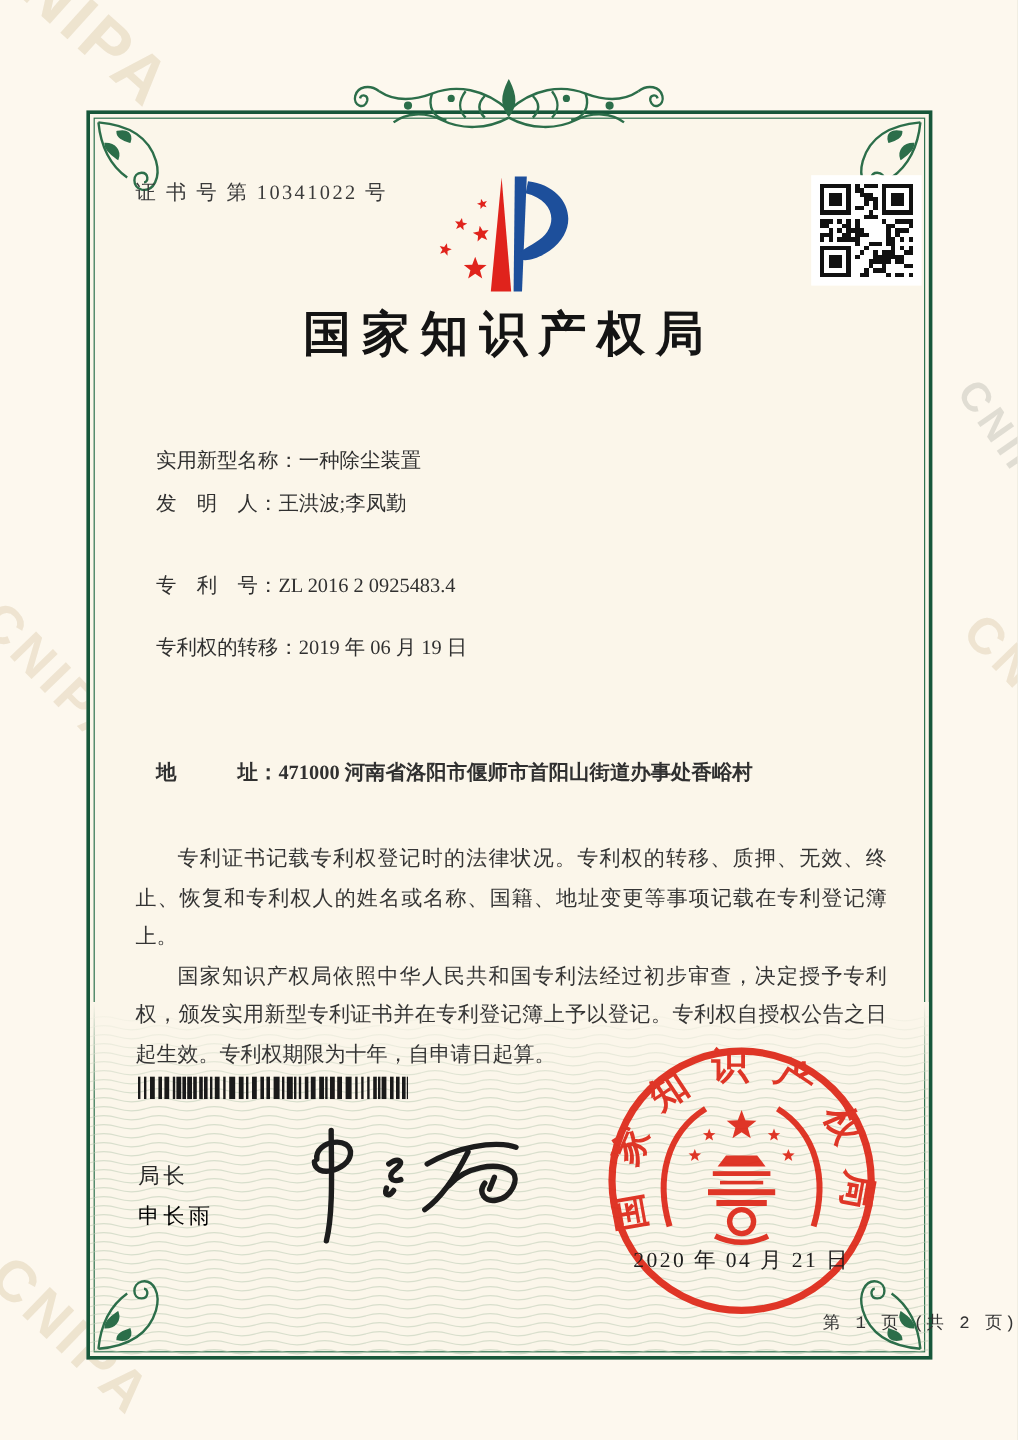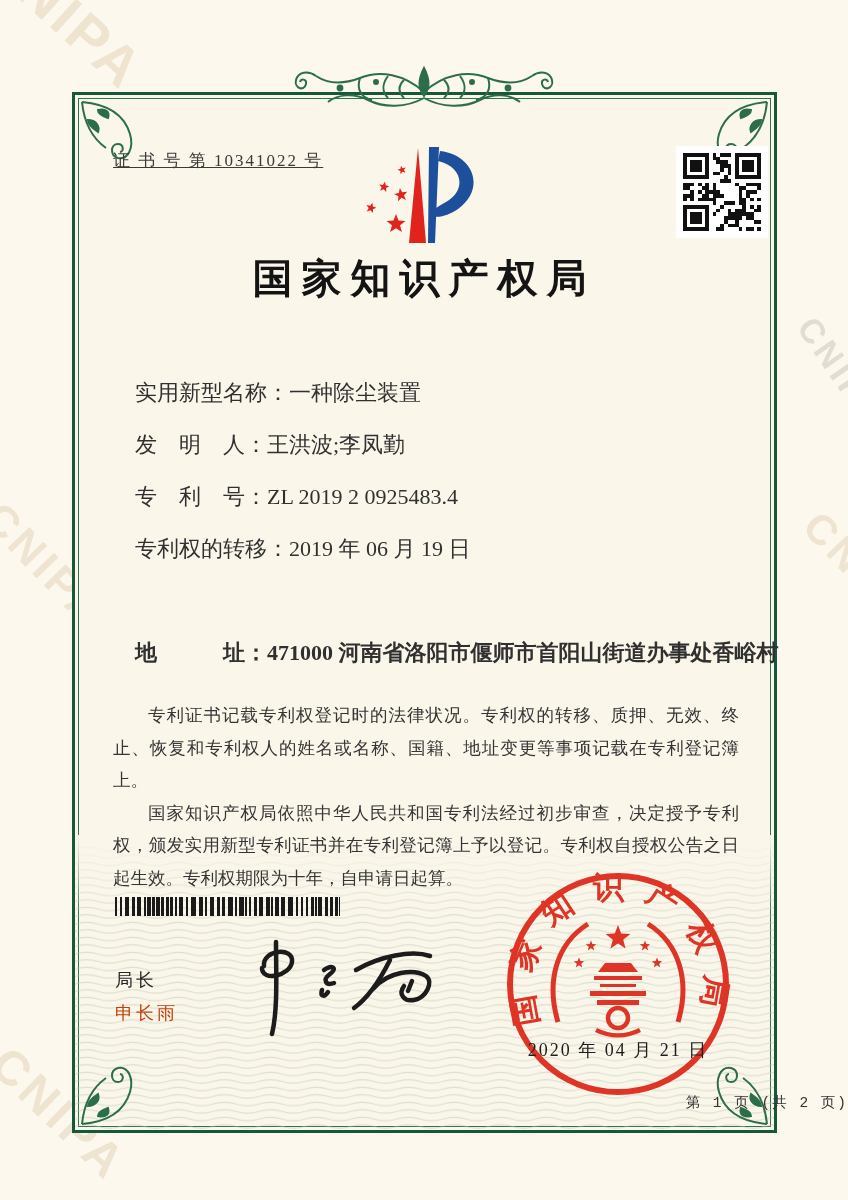--- a/index.html
+++ b/index.html
@@ -20,42 +20,42 @@
   }
   #frame .inner-line {
     position:absolute; inset:3px; border:1px solid #2f7350; pointer-events:none;
   }
   .corner-orn { position:absolute; width:64px; height:64px; pointer-events:none; }
   #top-orn { position:absolute; left:284px; top:58px; width:280px; height:66px; pointer-events:none; }
   #waves { position:absolute; left:75px; bottom:70px; width:699px; height:285px; pointer-events:none; }
   #waves-fade { position:absolute; left:75px; bottom:285px; width:699px; height:80px;
     background:linear-gradient(#fbf6ea, rgba(251,246,234,0)); pointer-events:none; }
 
-  #cert-no { position:absolute; left:113px; top:149px; font-size:17px; letter-spacing:2px; color:#3a3a3a;text-decoration:underline; }
+  #cert-no { position:absolute; left:113px; top:149px; font-size:17px; letter-spacing:2px; color:#3a3a3a; }
   #qr-wrap { position:absolute; left:676px; top:146px; width:92px; height:92px; background:#ffffff; }
   #qr { position:absolute; left:7px; top:7px; width:78px; height:78px; }
   #logo { position:absolute; left:352px; top:143px; width:132px; height:104px; }
   #title { position:absolute; left:0; top:251px; width:100%; text-align:center;
     font-size:40px; font-weight:bold; letter-spacing:9px; color:#141414; }
 
-  .field-row { position:absolute; left:113px; font-size:22px; white-space:pre; color:#303030; }
+  .field-row { position:absolute; left:113px; font-size:17px; white-space:pre; color:#303030; }
   .field-label { display:inline-block; color:#303030; }
   .field-value { color:#303030; }
   .pair2 { position:absolute; left:342px; }
 
   #body-text { position:absolute; left:113px; top:699px; width:626px;
     font-size:17.5px; line-height:32.5px; text-align:justify; color:#353535; }
   #body-text p { text-indent:2em; }
 
   #barcode { position:absolute; left:115px; top:897px; width:225px; height:19px;
     display:flex; overflow:hidden; }
   #barcode div { height:100%; }
 
   #director-title { position:absolute; left:115px; top:968px; font-size:18px; letter-spacing:3px; color:#262626; }
-  #director-name  { position:absolute; left:115px; top:1001px; font-size:18px; letter-spacing:3px; color:#c2410c; }
+  #director-name  { position:absolute; left:115px; top:1001px; font-size:18px; letter-spacing:3px; color:#000000; }
   #signature { position:absolute; left:228px; top:936px; width:230px; height:108px; }
 
   #seal { position:absolute; left:494px; top:860px; width:248px; height:248px; }
   #seal-date { position:absolute; left:505px; top:1038px; width:226px; text-align:center;
     font-size:18px; letter-spacing:2px; color:#1d1d1d; }
 
   #page-info { position:absolute; left:0; top:1093px; width:100%; text-align:right;
     font-size:14.5px; letter-spacing:2px; color:#333;font-family:Liberation Mono, monospace; }
   #note-box { position:absolute; left:328px; top:1140px; width:150px; height:37px;
     background:#fffef8; text-align:center; line-height:37px; font-size:15px;
@@ -282,25 +282,25 @@
     <polygon points="66,5 57,100 74,100" fill="#e0231c"></polygon>
     <polygon points="77,4 87,4 83,100 76,100" fill="#1d4f9b"></polygon>
     <path d="M88,8 C122,12 134,46 106,66 C96,73 84,76 80,72 C77,68 86,64 94,59 C114,48 112,24 86,18 Z" fill="#1d4f9b"></path>
   </svg>
 
   <div id="title">国家知识产权局</div>
 
   <div class="field-row" style="top:352px;">
     <span class="field-label">实用新型名称：</span><span class="field-value">一种除尘装置</span>
   </div>
-  <div class="field-row" style="top:404px;">
+  <div class="field-row" style="top:388px;">
     <span class="field-label">发　明　人：</span><span class="field-value">王洪波;李凤勤</span>
   </div>
   <div class="field-row" style="top:456px;">
-    <span class="field-label">专　利　号：</span><span class="field-value">ZL 2019 2 0925483.4</span>
+    <span class="field-label">专　利　号：</span><span class="field-value">ZL 2016 2 0925483.4</span>
   </div>
   <div class="field-row" style="top:508px;">
     <span class="field-label">专利权的转移：</span><span class="field-value">2019 年 06 月 19 日</span>
   </div>
   <div class="field-row" style="top:612px;font-weight:bold;">
     <span class="field-label">地　　　址：</span><span class="field-value">471000 河南省洛阳市偃师市首阳山街道办事处香峪村</span>
   </div>
 
   <div id="body-text">
     <p>专利证书记载专利权登记时的法律状况。专利权的转移、质押、无效、终止、恢复和专利权人的姓名或名称、国籍、地址变更等事项记载在专利登记簿上。</p>

